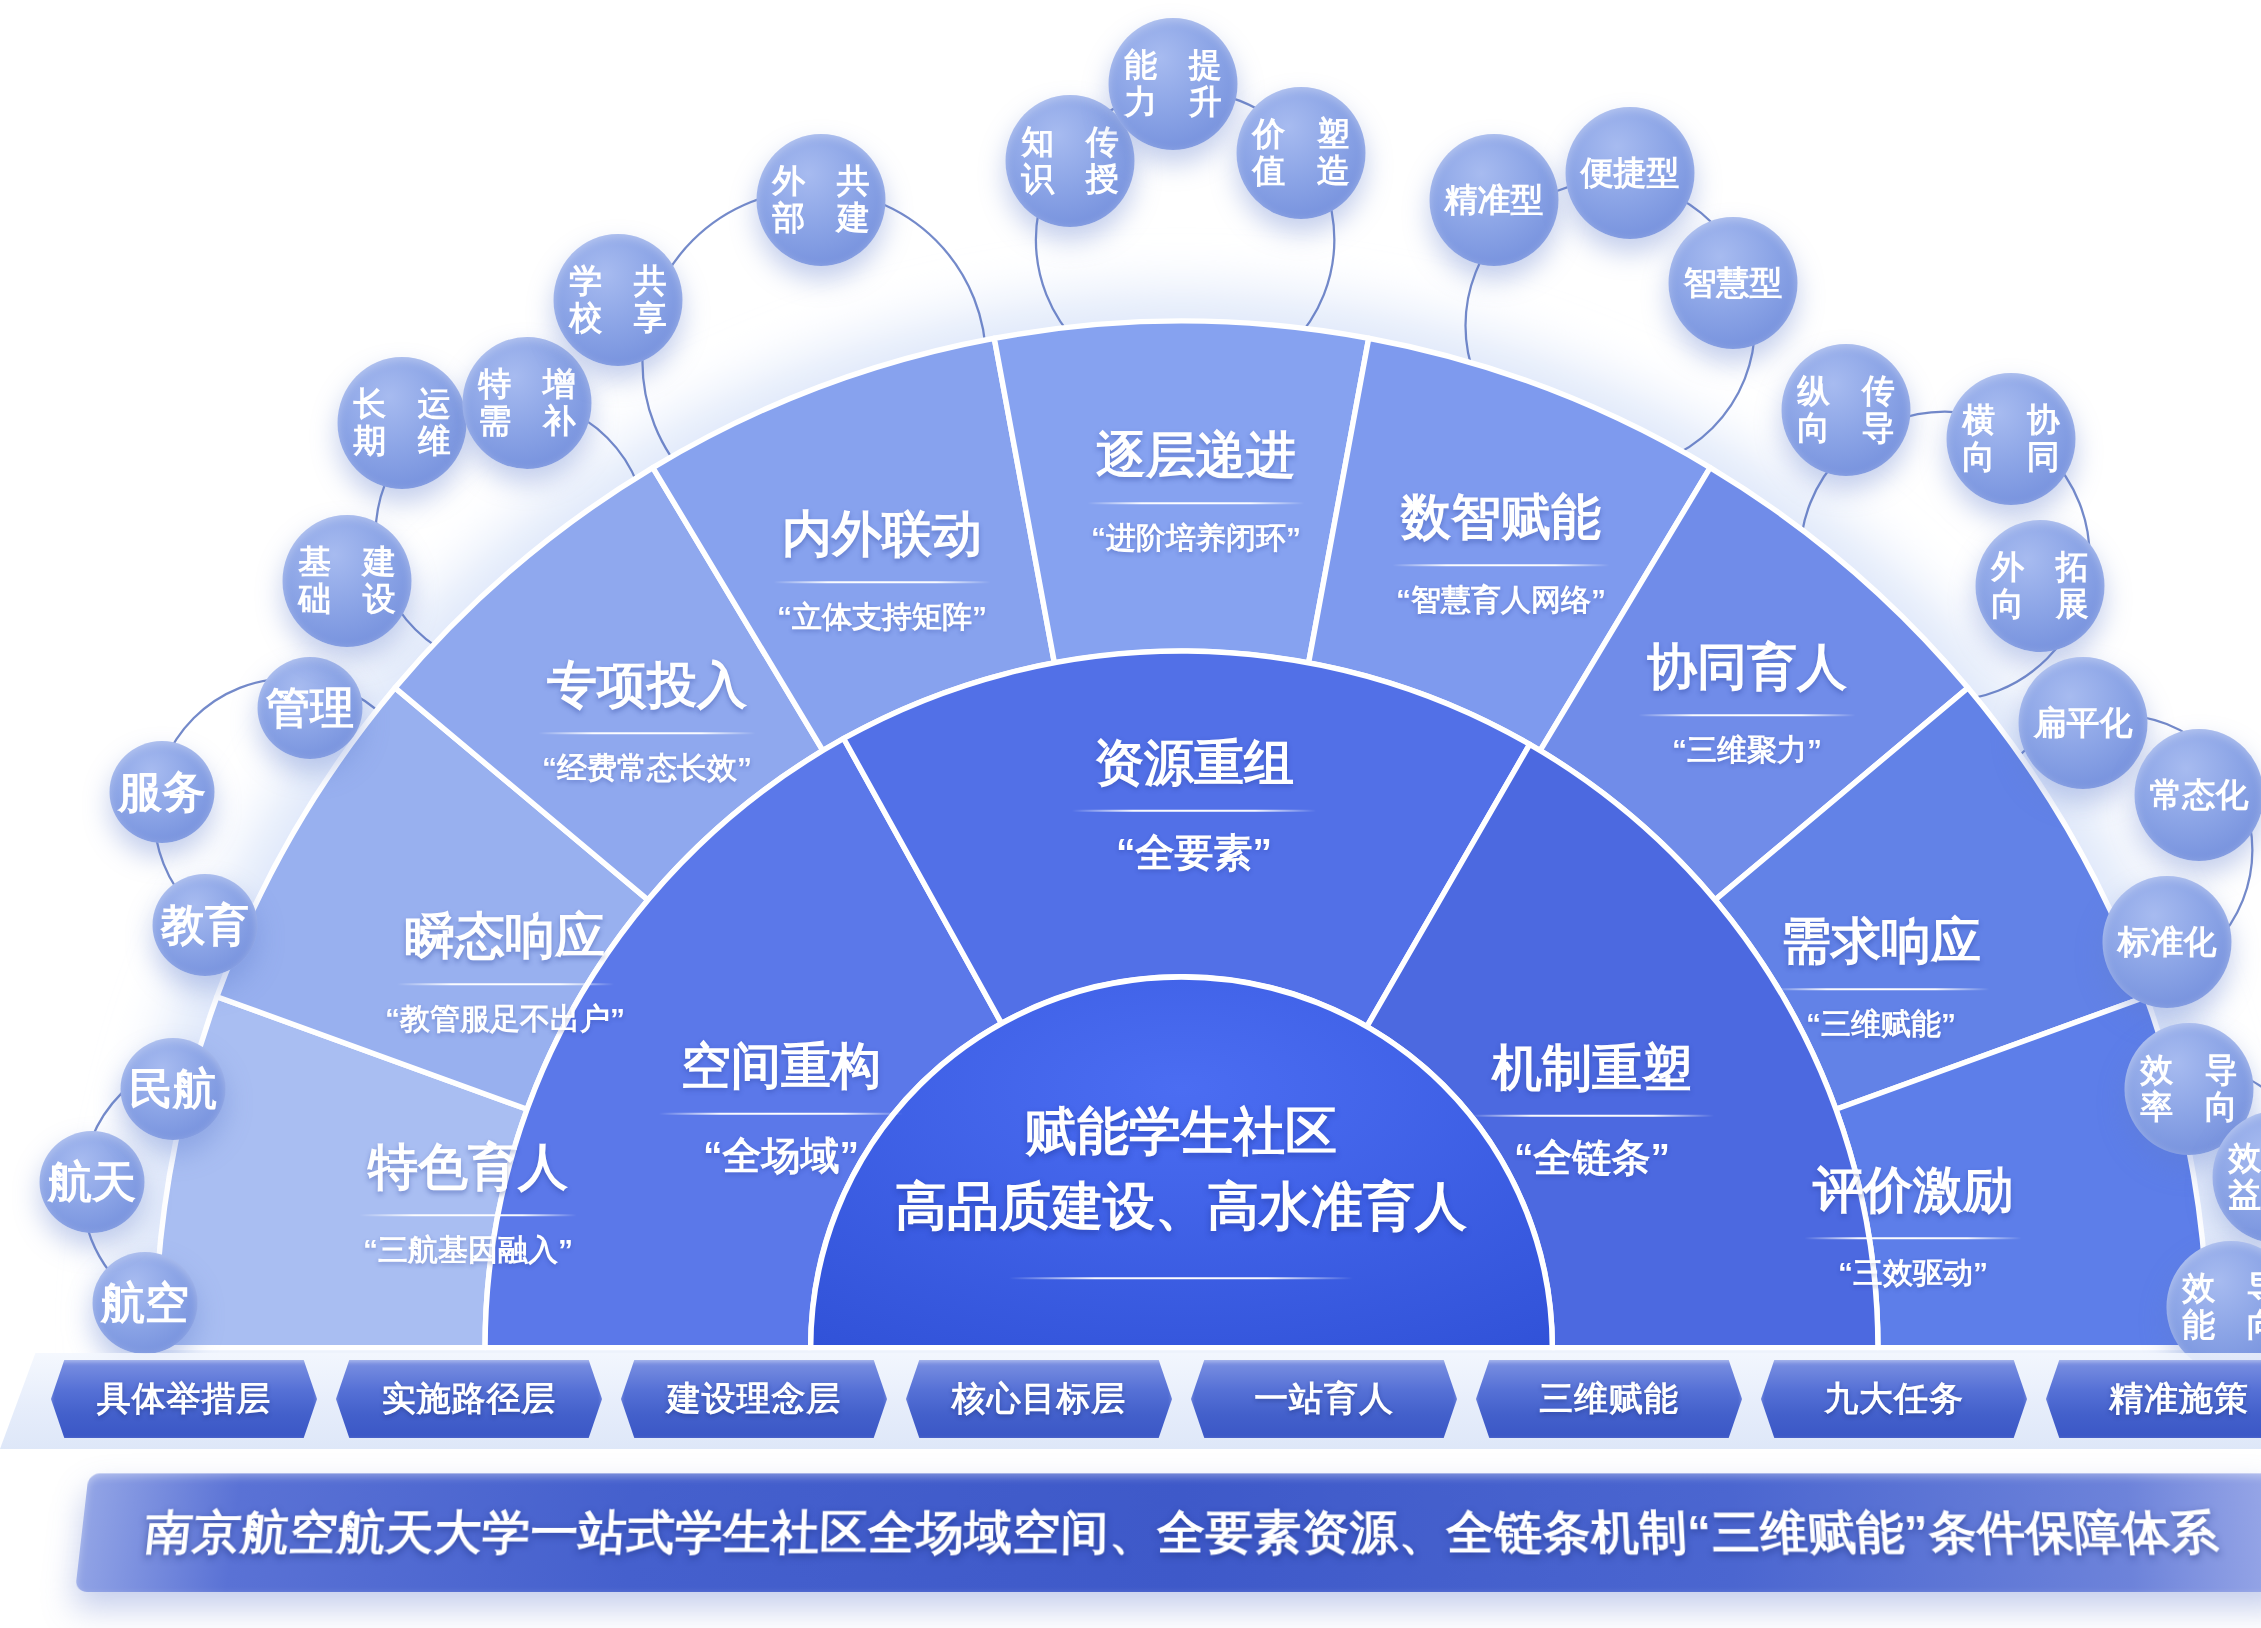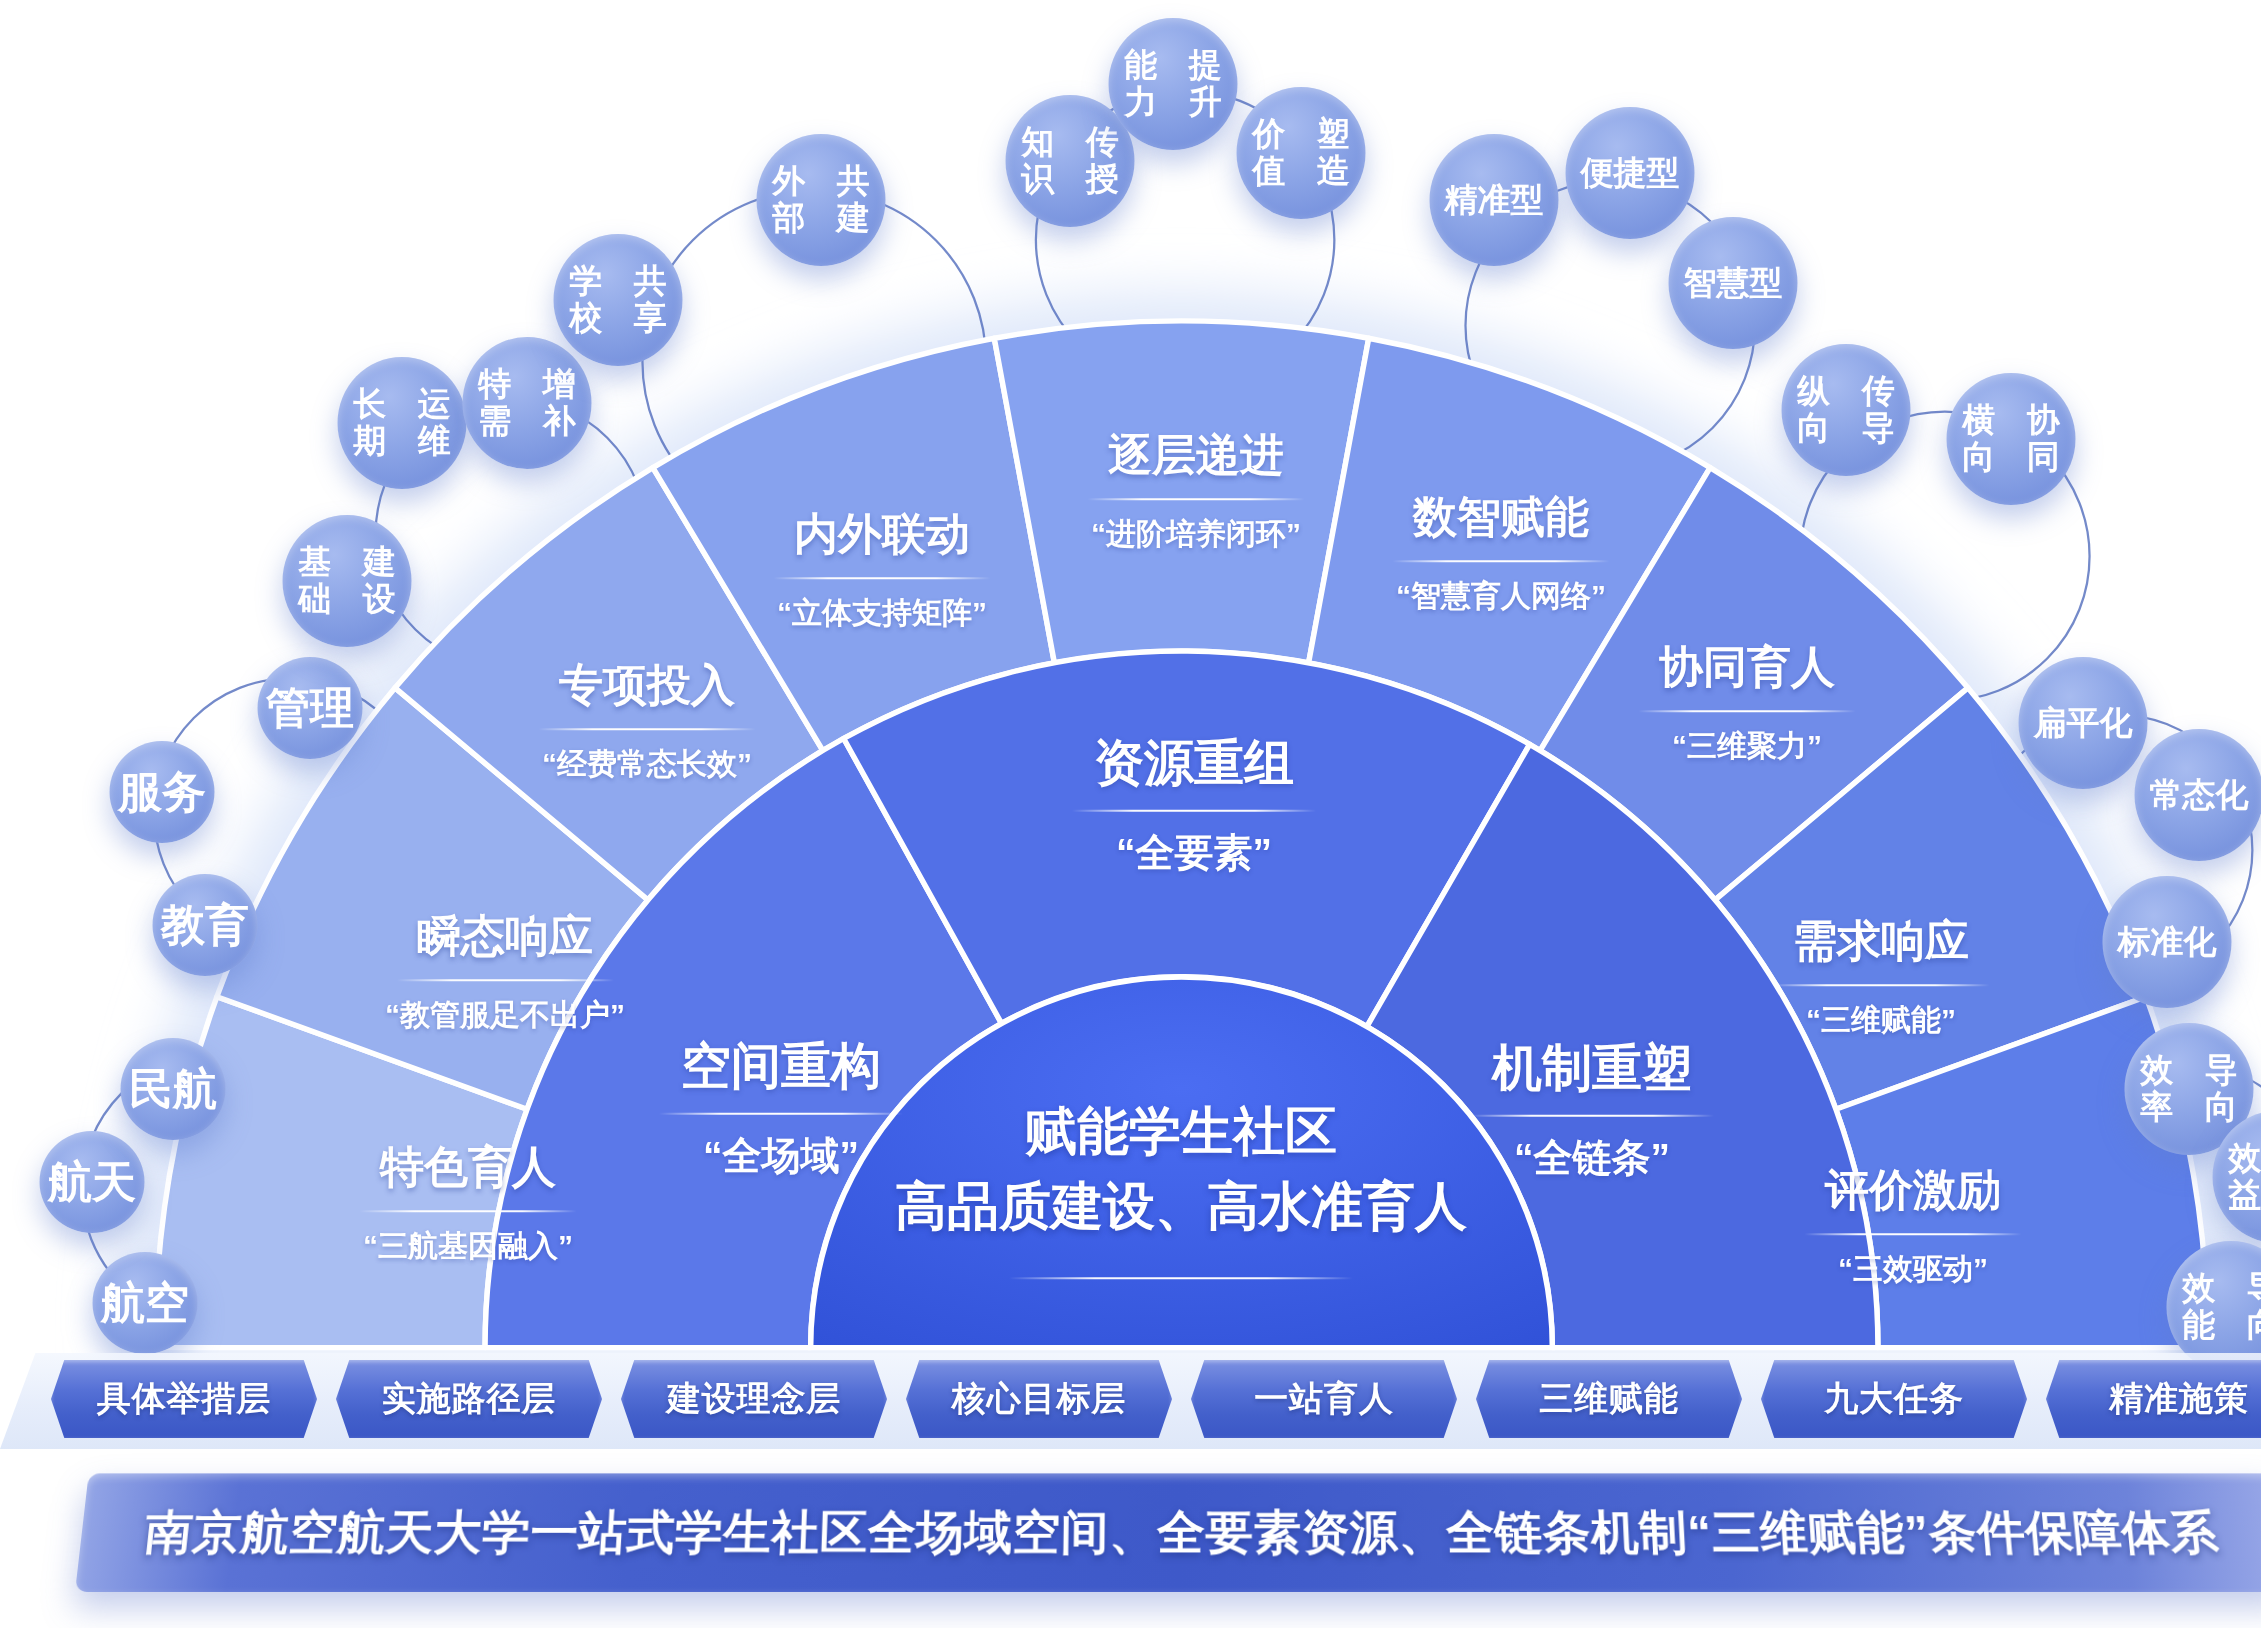--- a/index.html
+++ b/index.html
@@ -13,21 +13,21 @@
     color:#fff;font-weight:700;text-align:center;line-height:1.12;
     background:radial-gradient(circle at 40% 30%, #a7bbf0 0%, #8ba4e6 45%, #7893de 78%, #6e88d6 100%);
     box-shadow:0 13.6px 27px rgba(96,126,205,.38), inset 0 2.7px 10px rgba(255,255,255,.35);}
   .b1{width:105px;height:102px;font-size:44px;}
   .b2{width:129px;height:132px;font-size:33px;}
 
   
   .slabel{position:absolute;transform:translate(-50%,-50%);text-align:center;color:#fff;white-space:nowrap;}
   .slabel .t{font-weight:700;text-shadow:0 2.3px 5.4px rgba(38,60,150,.38);}
   .slabel .q{font-weight:700;text-shadow:0 1.8px 4.5px rgba(38,60,150,.32);}
-  .lv-outer .t{font-size:44px;}
+  .lv-outer .t{font-size:50px;}
   .lv-outer .q{font-size:30px;}
   .lv-mid .t{font-size:50px;}
   .lv-mid .q{font-size:39px;}
   .divider{height:2.3px;margin:12.7px auto 14.5px;border-radius:1.4px;
     background:linear-gradient(90deg,rgba(255,255,255,0),rgba(255,255,255,.95) 25%,#fff 50%,rgba(255,255,255,.95) 75%,rgba(255,255,255,0));}
   .lv-outer .divider{width:217px;}
   .lv-mid .divider{width:244px;}
   .core-label{position:absolute;transform:translate(-50%,-50%);text-align:center;color:#fff;white-space:nowrap;}
   .core-label .t{font-size:52px;font-weight:800;line-height:1.45;text-shadow:0 2.7px 6.3px rgba(20,40,130,.4);text-align:center;}
   .core-label .divider{width:344px;margin-top:32px;}
@@ -168,20 +168,24 @@
       <span>型</span>
     </div>
   <div class="bubble b2" style="left:1846px;top:410px">
       <span>纵向</span>
       <span>传导</span>
     </div>
   <div class="bubble b2" style="left:2011px;top:439px">
       <span>横向</span>
       <span>协同</span>
     </div>
+  <div class="bubble b2" style="left:2040px;top:586px">
+      <span>外向</span>
+      <span>拓展</span>
+    </div>
   <div class="bubble b2" style="left:2083px;top:723px">
       <span>扁平</span>
       <span>化</span>
     </div>
   <div class="bubble b2" style="left:2199px;top:795px">
       <span>常态</span>
       <span>化</span>
     </div>
   <div class="bubble b2" style="left:2167px;top:942px">
       <span>标准</span>

